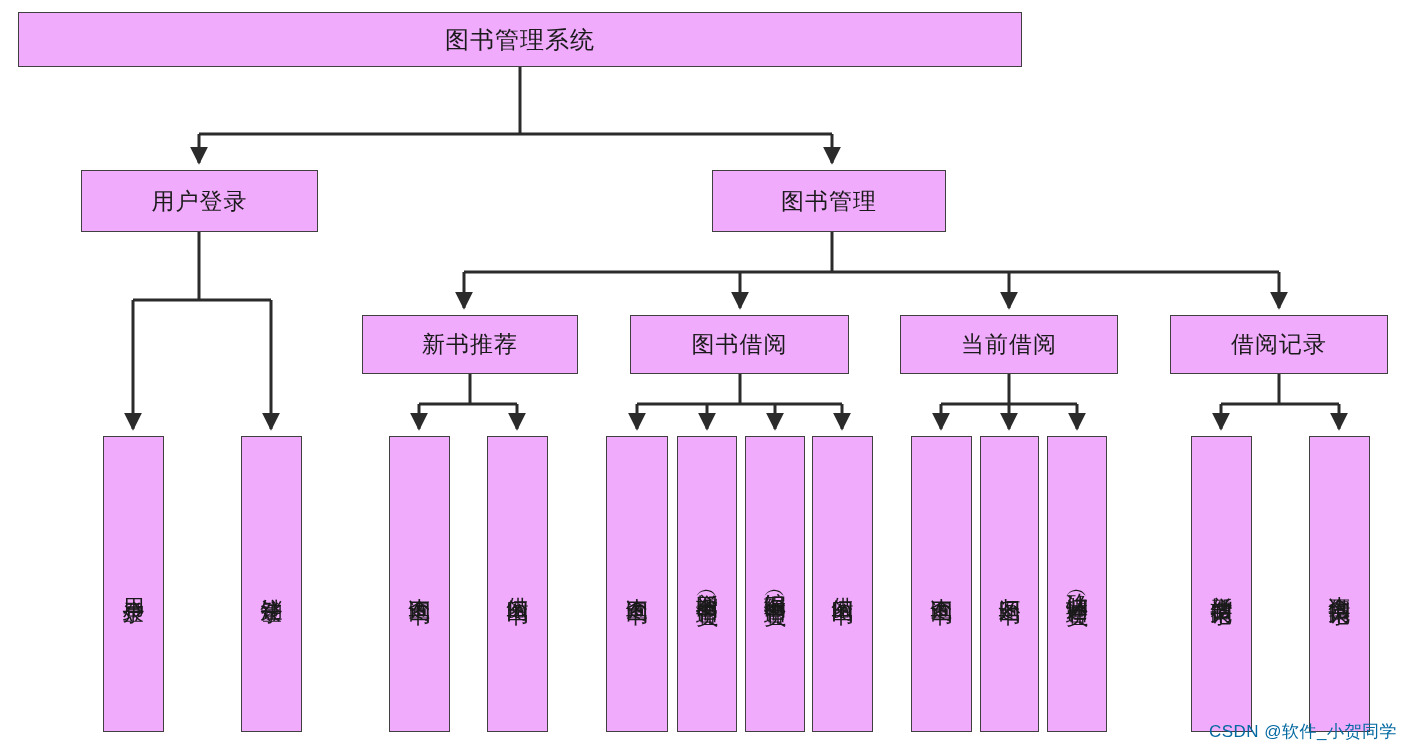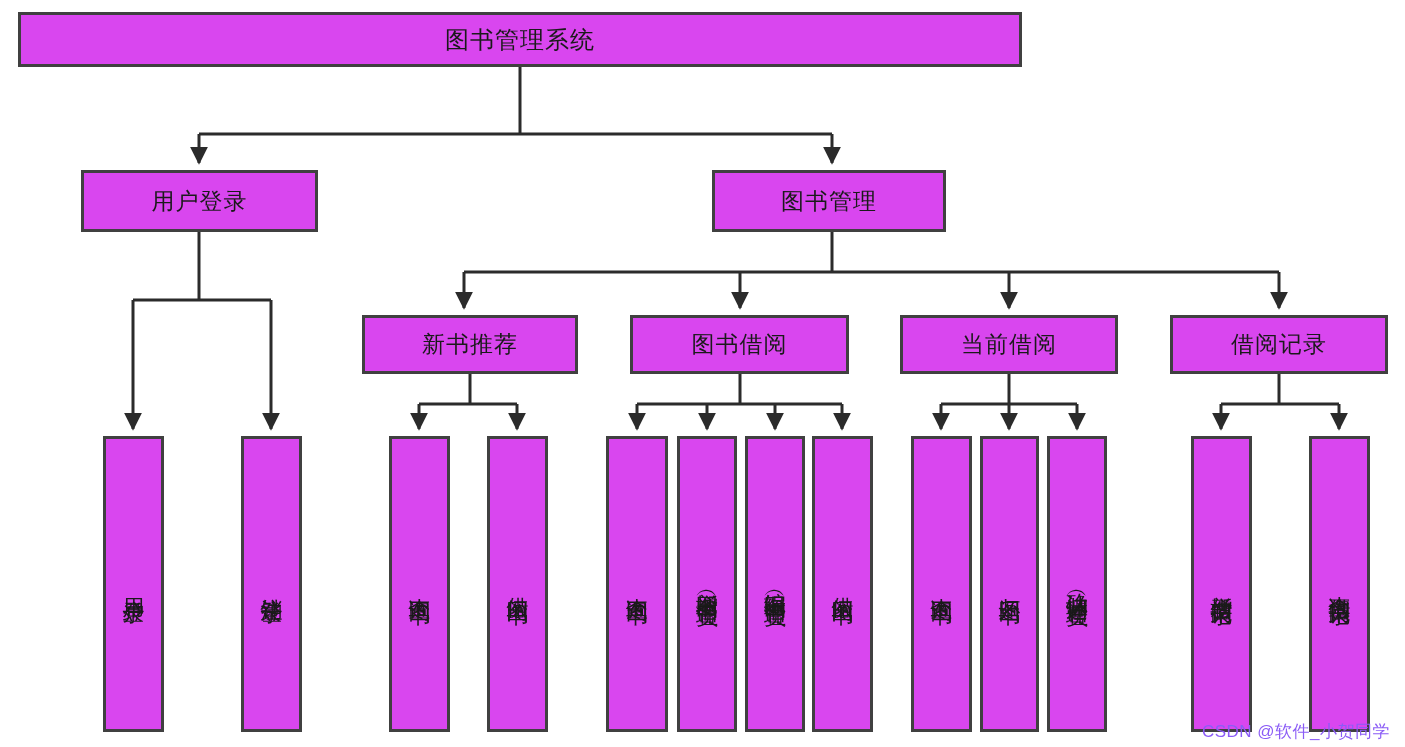--- a/index.html
+++ b/index.html
@@ -13,22 +13,22 @@
   #canvas {
     position: relative;
     width: 1405px;
     height: 747px;
     background: #ffffff;
     overflow: hidden;
   }
   .node {
     position: absolute;
     box-sizing: border-box;
-    border: 3px solid #404040;
-    background: #d946ef;
+    border: 1px solid #404040;
+    background: #f0abfc;
     display: flex;
     align-items: center;
     justify-content: center;
     color: #1a1a1a;
   }
   .node.horizontal {
     font-size: 23px;
     letter-spacing: 1px;
   }
   .node.vertical {
@@ -49,24 +49,24 @@
   svg.edges {
     position: absolute;
     left: 0;
     top: 0;
     width: 1405px;
     height: 747px;
     pointer-events: none;
   }
   .watermark {
     position: absolute;
-    right: 15px;
+    right: 8px;
     bottom: 4px;
     font-size: 17px;
-    color: #8b5cf6;
+    color: #0369a1;
     white-space: nowrap;
     letter-spacing: 0.5px;
   }
 </style>
 </head>
 <body>
 
 <div id="canvas">
 
   <svg class="edges" viewBox="0 0 1405 747" xmlns="http://www.w3.org/2000/svg">

